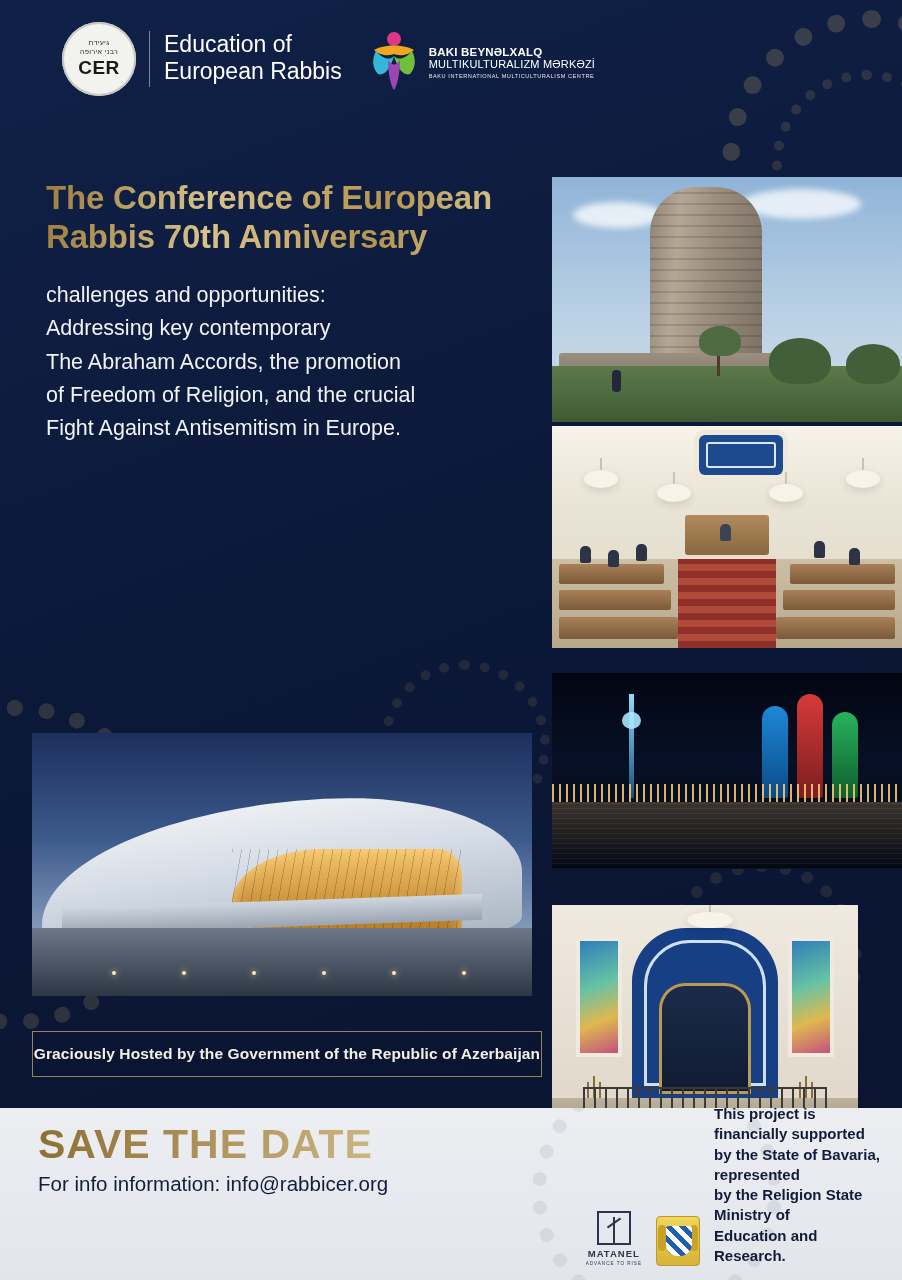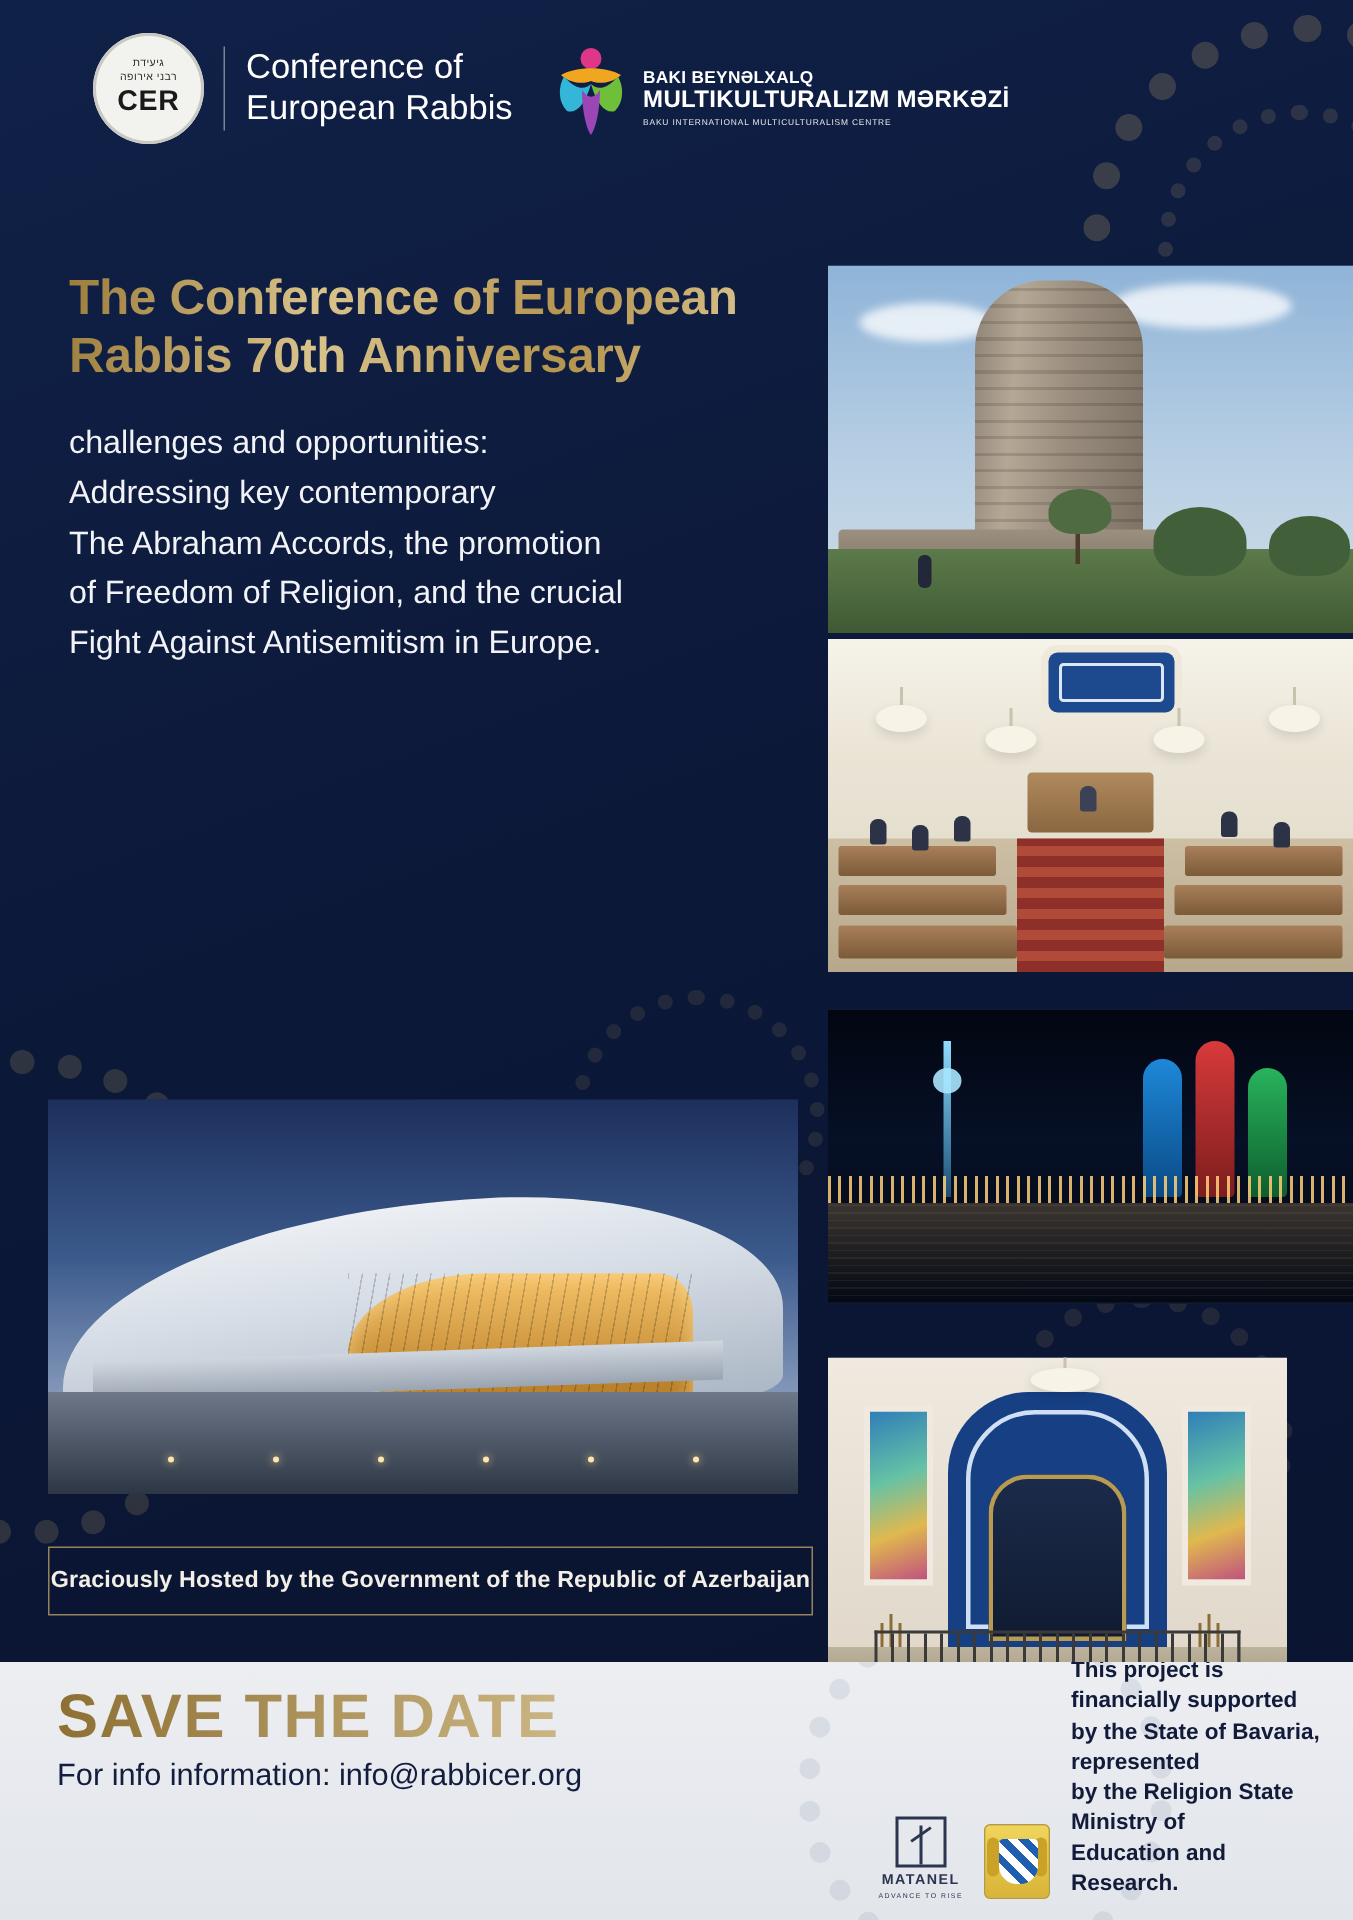--- a/index.html
+++ b/index.html
@@ -81,21 +81,21 @@
     padding-bottom: 2px;
   }
   .cer-text span { display: block; padding-left: 10px; }
 
   .bimc {
     display: flex; align-items: flex-start; gap: 9px; margin-top: 8px;
   }
   .bimc-mark { width: 52px; height: 62px; position: relative; }
   .bimc-txt { color: #fff; padding-top: 16px; }
   .bimc-txt .l1 { font-size: 11.5px; letter-spacing: .2px; font-weight: 700; }
-  .bimc-txt .l2 { font-size: 16px; letter-spacing: .2px; font-weight: 700; }
+  .bimc-txt .l2 { font-size: 11px; letter-spacing: .2px; font-weight: 400; }
   .bimc-txt .l3 { font-size: 5.6px; letter-spacing: .55px; margin-top: 3px; color: #e6e6ea; }
 
   
   #body { position: relative; height: 965px; }
 
   #left-col {
     position: absolute; left: 0; top: 0; width: 552px; height: 965px;
     padding: 34px 30px 0 46px;
   }
   .title-gold {
@@ -338,21 +338,21 @@
 
   <div id="header">
 
     <div class="cer-logo">
       <div class="cer-seal">
         <div class="heb">גיעידת</div>
         <div class="heb">רבני אירופה</div>
         <div class="cer">CER</div>
       </div>
       <div class="cer-text">
-        <span>Conference of</span>
+        <span>Education of</span>
         <span>European Rabbis</span>
       </div>
     </div>
 
     <div class="bimc">
       <div class="bimc-mark">
         <svg width="52" height="62" viewBox="0 0 52 62" aria-hidden="true">
           <circle cx="26" cy="9" r="7" fill="#e0368a"></circle>
           <path d="M6 20 C16 14 36 14 46 20 C40 26 30 26 26 24 C22 26 12 26 6 20 Z" fill="#f0a61e"></path>
           <path d="M8 21 C16 30 22 30 26 26 C22 40 16 46 10 44 C4 38 4 28 8 21 Z" fill="#33b6d8"></path>

